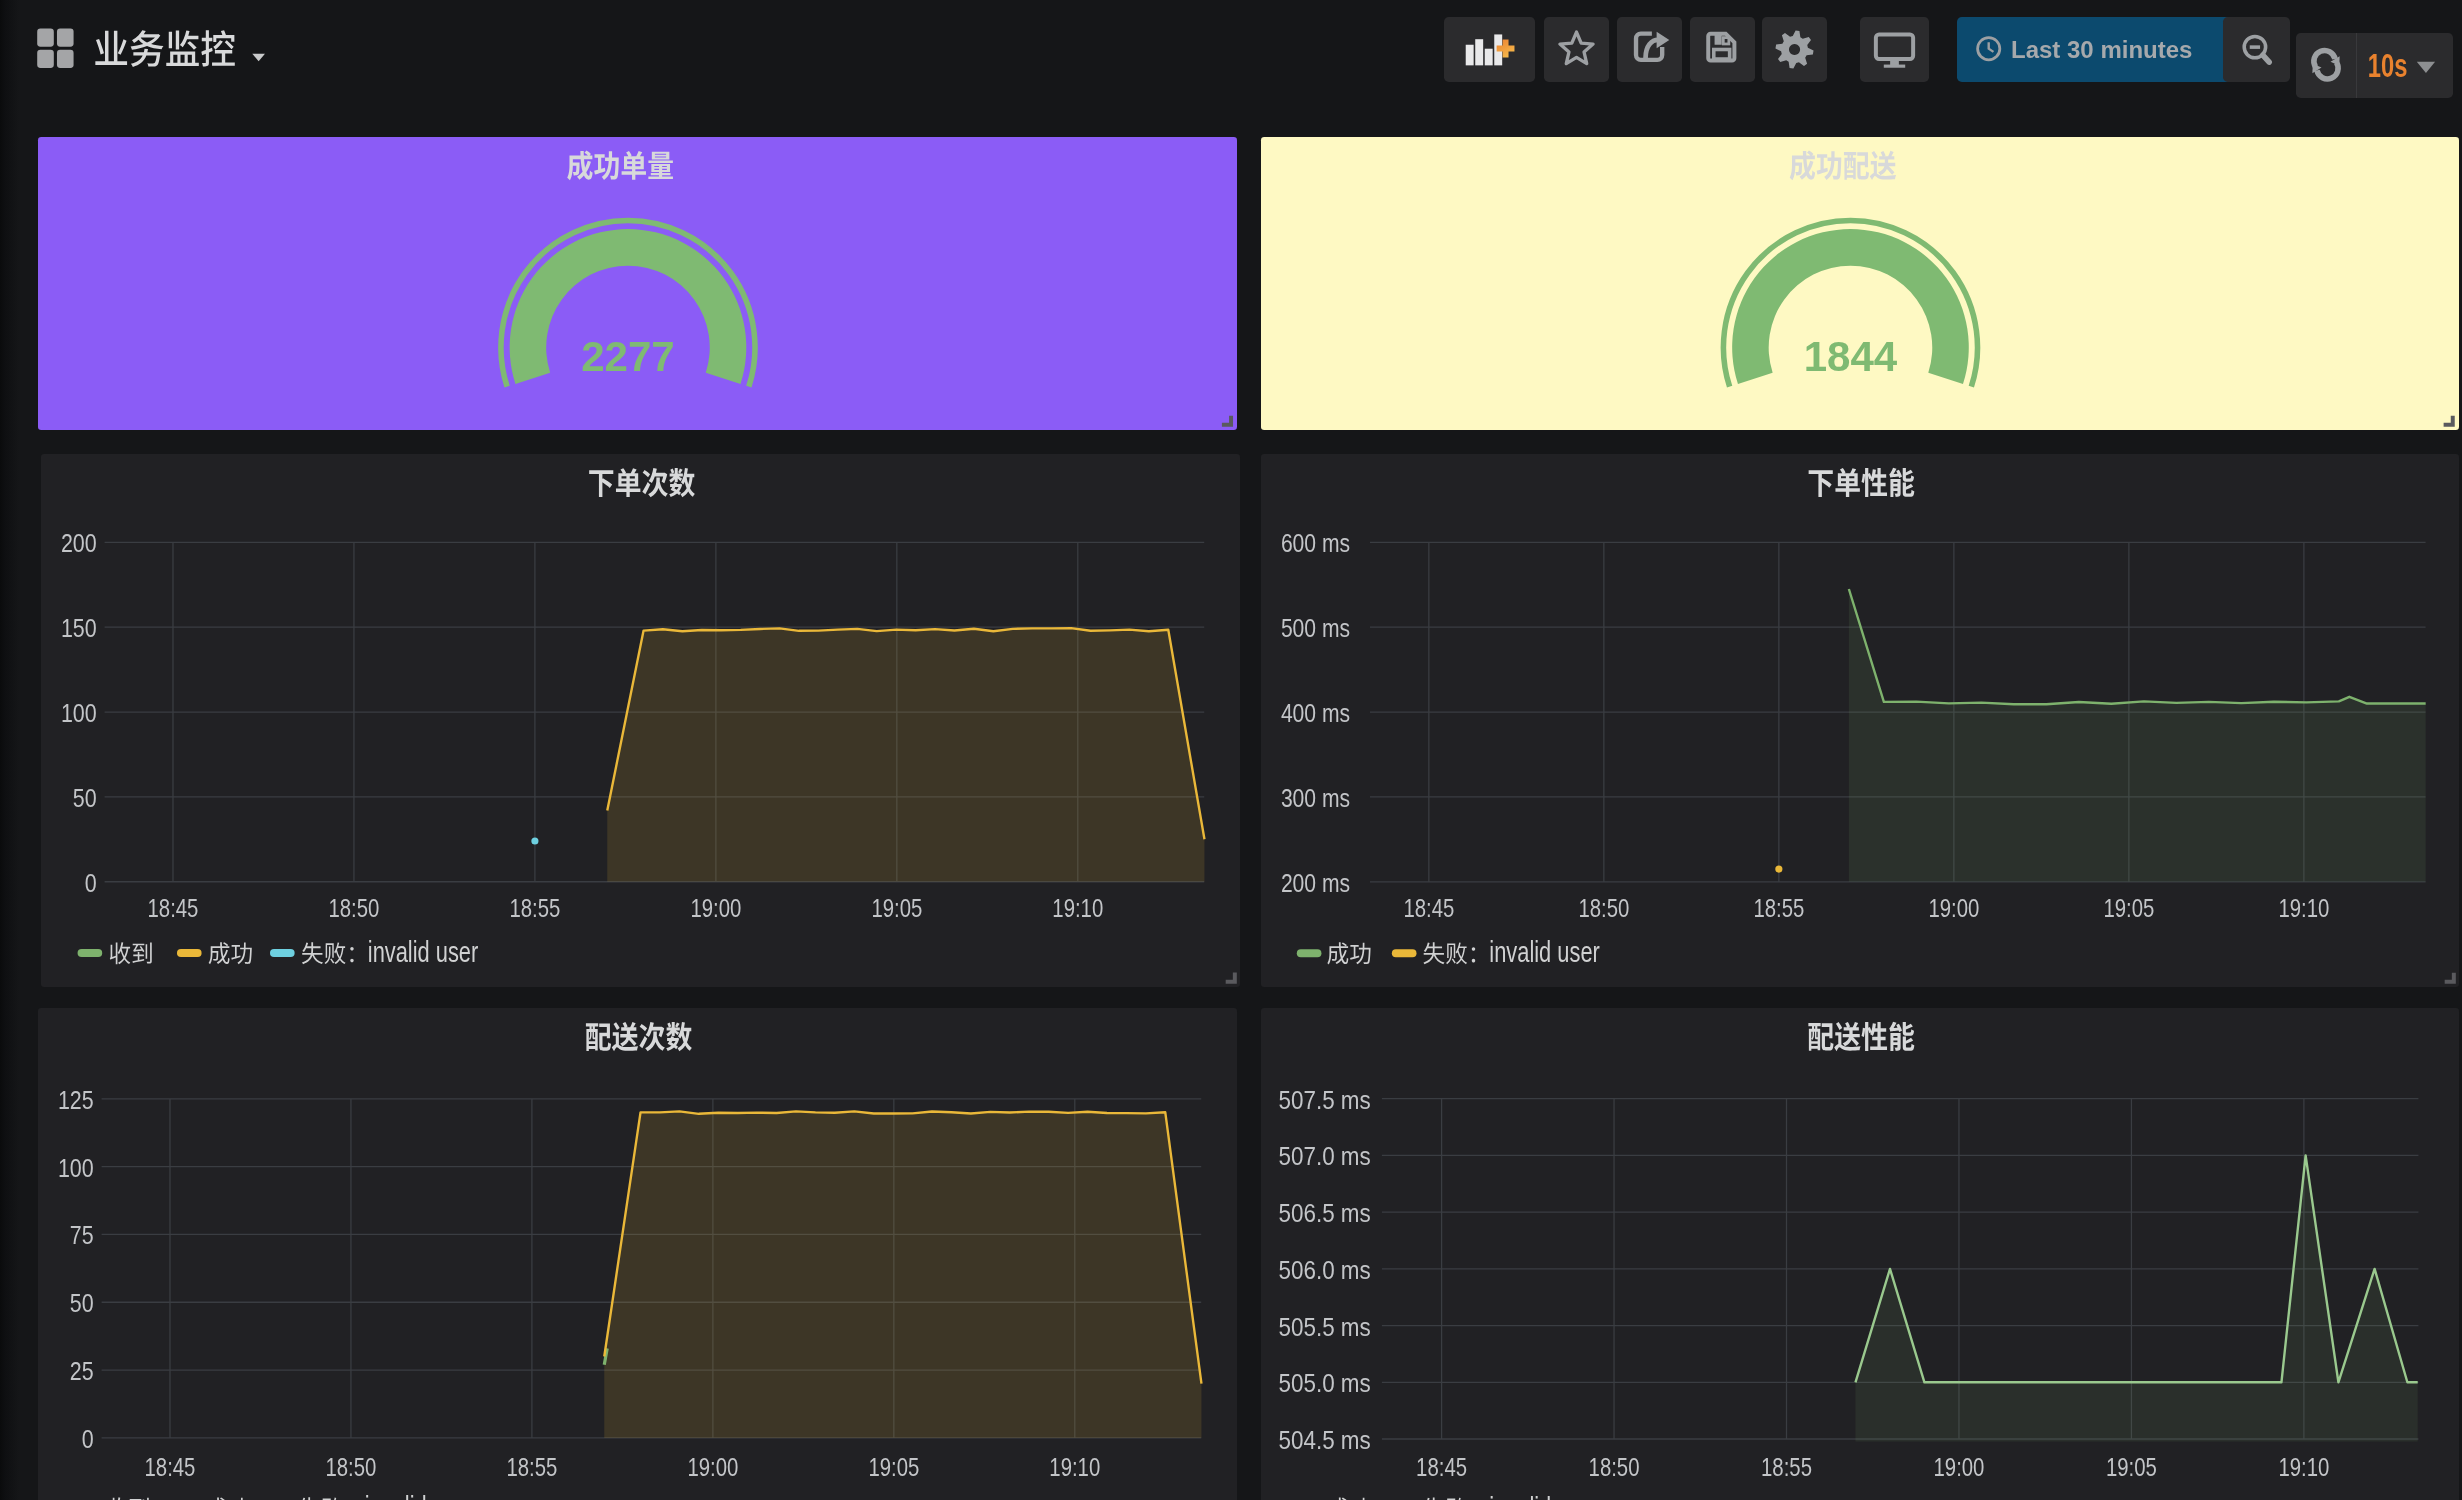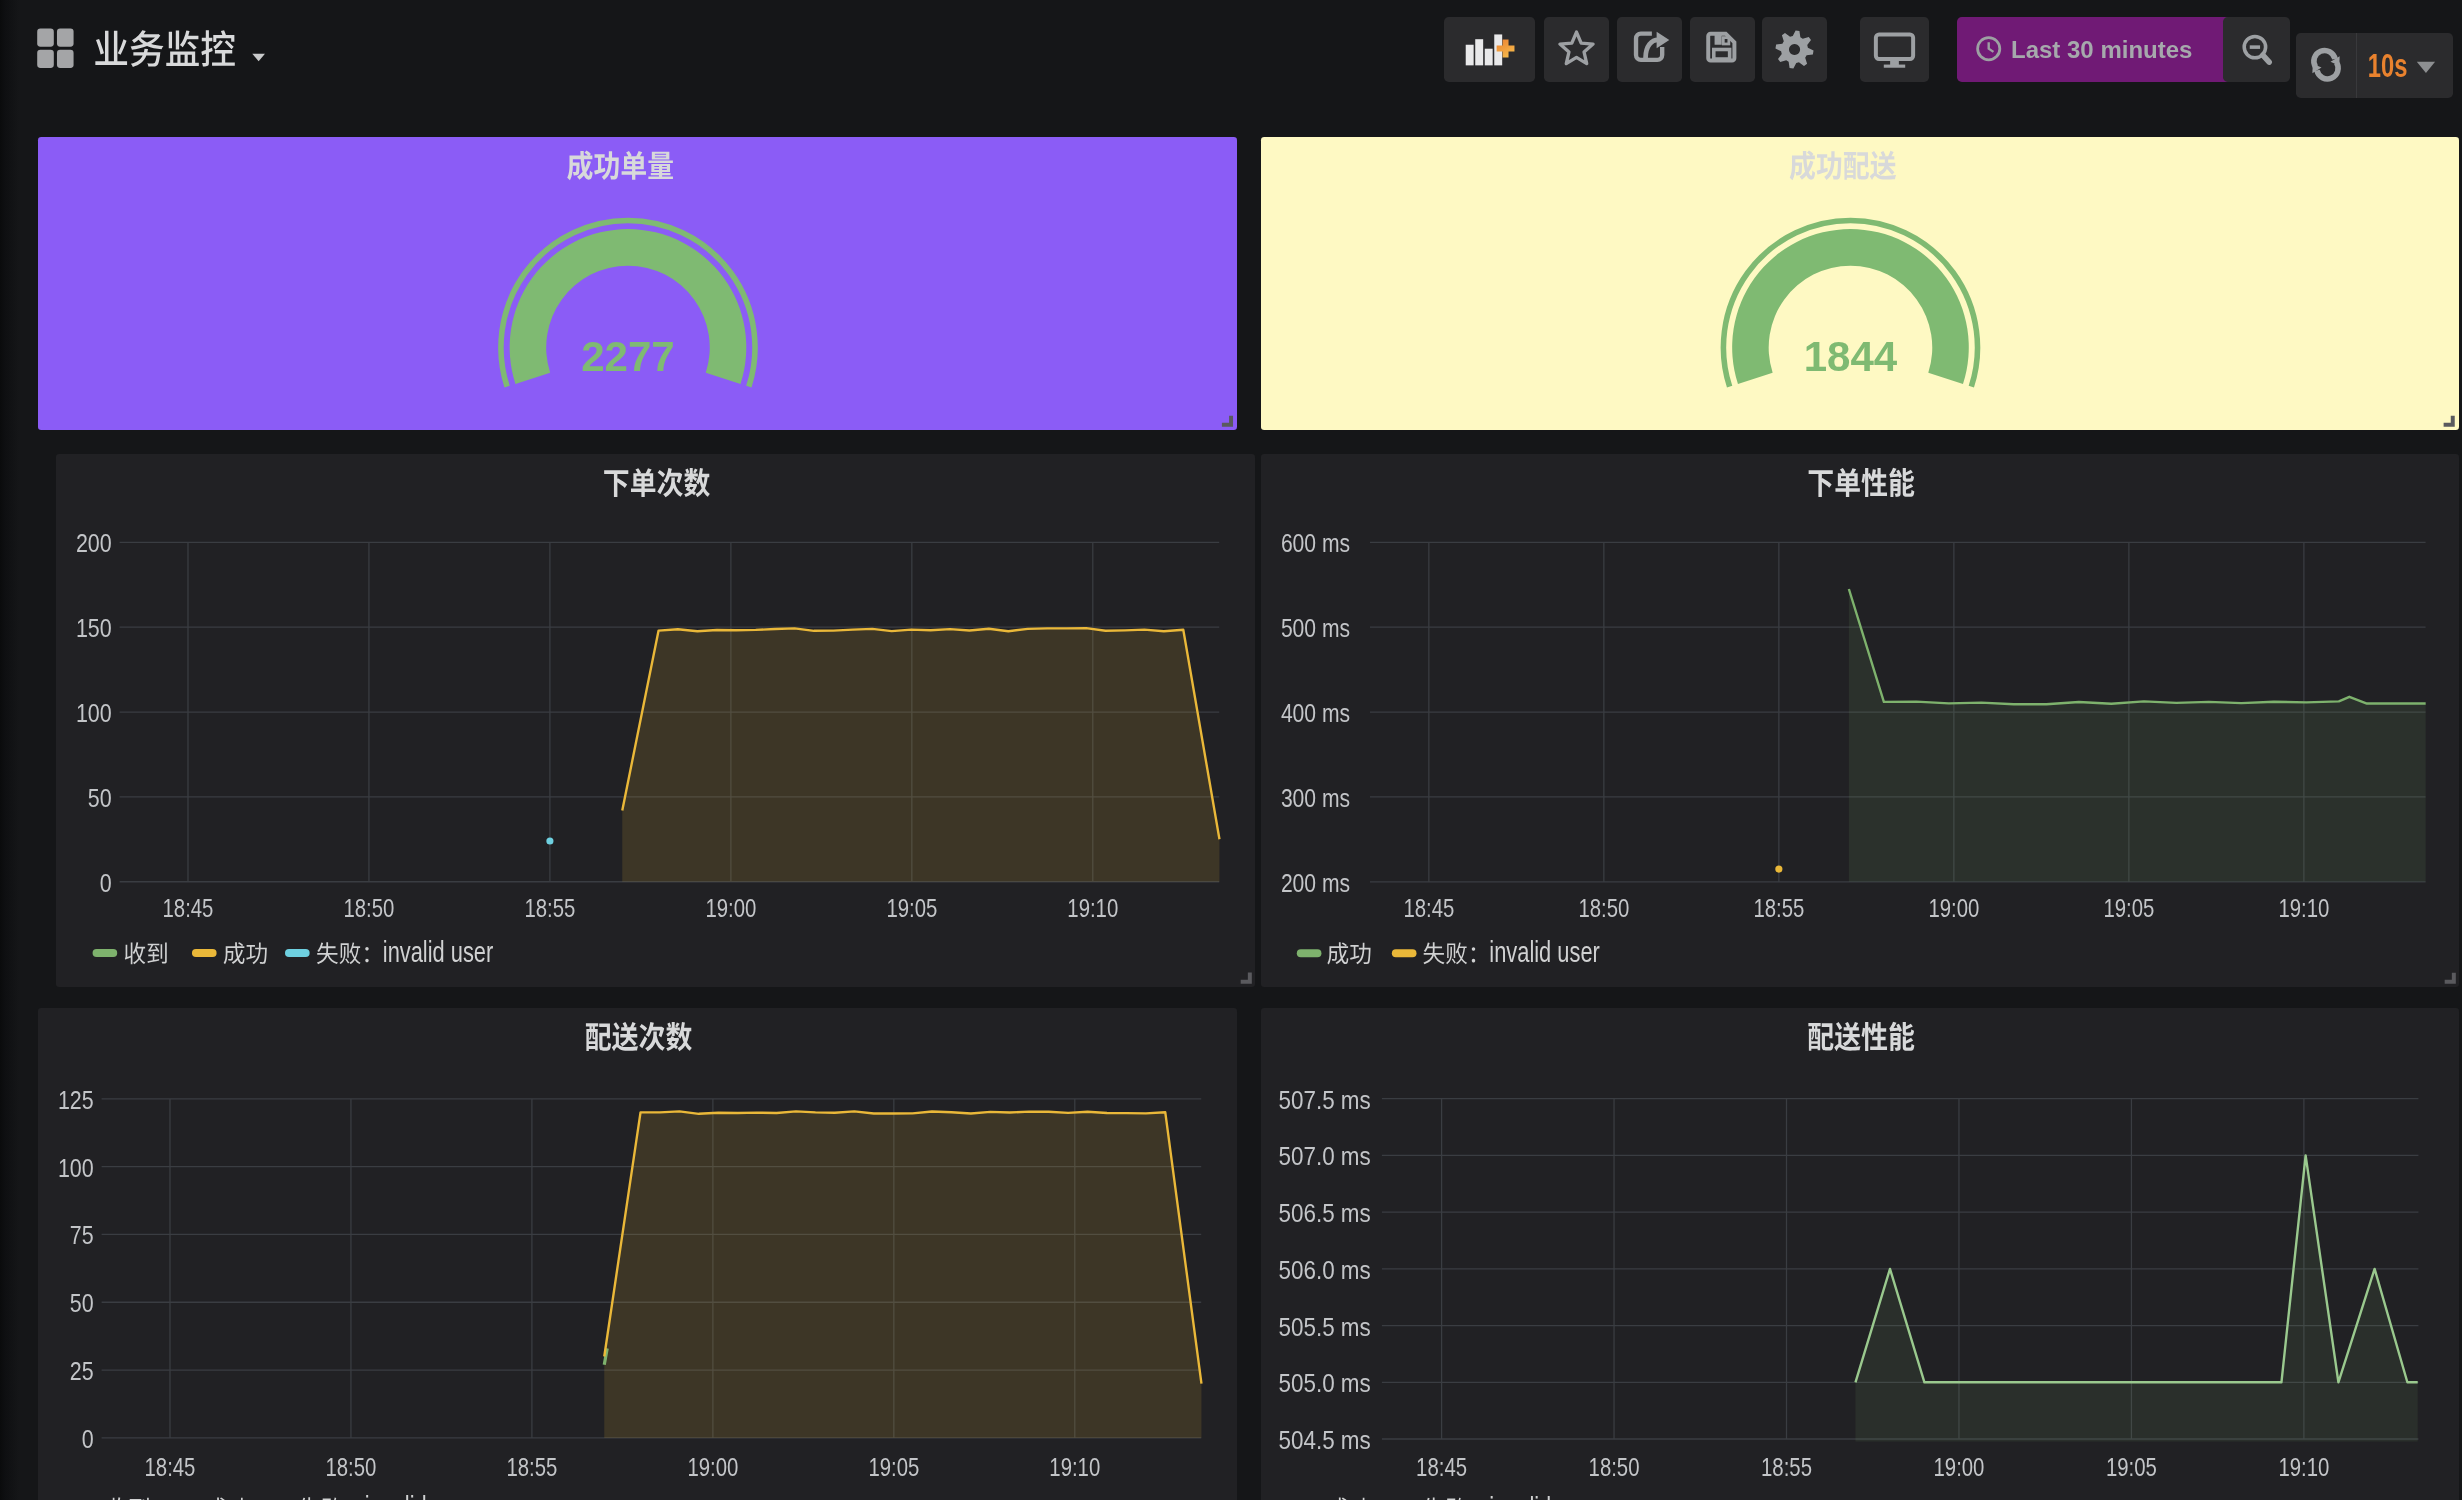--- a/index.html
+++ b/index.html
@@ -78,21 +78,21 @@
       <path d="M42.4 17.0 L47.2 17.8 L48.4 25.7 L51.4 27.5 L59.0 25.1 L61.8 29.0 L57.1 35.4 L57.9 38.8 L65.0 42.4 L64.2 47.2 L56.3 48.4 L54.5 51.4 L56.9 59.0 L53.0 61.8 L46.6 57.1 L43.2 57.9 L39.6 65.0 L34.8 64.2 L33.6 56.3 L30.6 54.5 L23.0 56.9 L20.2 53.0 L24.9 46.6 L24.1 43.2 L17.0 39.6 L17.8 34.8 L25.7 33.6 L27.5 30.6 L25.1 23.0 L29.0 20.2 L35.4 24.9 L38.8 24.1 Z M41.0 34.0 a7 7 0 1 0 0.1 0 Z" fill="#9da0a3" fill-rule="evenodd"></path>
     </svg>
   </div>
 <div style="position:absolute;left:1860px;top:16.7px;width:69px;height:65px;background:#2b2b2d;border-radius:4.8px;">
     <svg width="69" height="65" style="position:absolute;left:0px;top:0px" viewBox="0 0 87 82">
       <rect x="20" y="22" width="47" height="31" rx="4" fill="none" stroke="#9da0a3" stroke-width="5"></rect>
       <rect x="38" y="55" width="11" height="6" fill="#9da0a3"></rect>
       <rect x="30" y="60" width="27" height="4" fill="#9da0a3"></rect>
     </svg>
   </div>
-<div style="position:absolute;left:1957px;top:16.7px;width:296px;height:65px;background:#701a75;border-radius:4.8px;">
+<div style="position:absolute;left:1957px;top:16.7px;width:296px;height:65px;background:#0c4a6e;border-radius:4.8px;">
     <svg width="65" height="65" style="position:absolute;left:0px;top:0px" viewBox="0 0 82 82">
       <circle cx="40" cy="40" r="14" fill="none" stroke="#9da0a3" stroke-width="3.5"></circle>
       <path d="M40 32 V40 L46 44" fill="none" stroke="#9da0a3" stroke-width="3"></path>
     </svg>
     <div style="position:absolute;left:54px;top:0;line-height:65px;font-family:'Liberation Sans',sans-serif;font-size:24px;font-weight:bold;color:#a6a9ac">Last 30 minutes</div>
   </div>
 <div style="position:absolute;left:2223px;top:16.7px;width:67px;height:65px;background:#2b2b2d;border-radius:4.8px;">
     <svg width="67" height="65" style="position:absolute;left:0px;top:0px" viewBox="0 0 84 82">
       <circle cx="40" cy="38" r="13.5" fill="none" stroke="#9da0a3" stroke-width="4.5"></circle>
       <path d="M33.5 38 h13" stroke="#9da0a3" stroke-width="4.5"></path>
@@ -133,21 +133,21 @@
       <text x="741" y="295" font-family="Liberation Sans, sans-serif" font-size="53" fill="#7fba72" text-anchor="middle" font-weight="bold">1844</text>
       <g fill="#d8d9da">
         <use href="#gb6210" transform="translate(663.674,50.5) scale(0.03384,0.03888)"></use>
         <use href="#gb529f" transform="translate(697.514,50.5) scale(0.03384,0.03888)"></use>
         <use href="#gb914d" transform="translate(731.354,50.5) scale(0.03384,0.03888)"></use>
         <use href="#gb9001" transform="translate(765.194,50.5) scale(0.03384,0.03888)"></use>
       </g>
       <path d="M1488 365 h14 v-14 h-5 v9 h-9 z" fill="#5a5a5e"></path>
     </svg>
   </div>
-<div style="position:absolute;left:56px;top:454px;width:1199px;height:533px;background:#212124;border-radius:3.2px;">
+<div style="position:absolute;left:41px;top:454px;width:1199px;height:533px;background:#212124;border-radius:3.2px;">
     <svg width="1199" height="533" viewBox="0 0 1508 670" style="position:absolute;left:0;top:0">
       <path d="M80 111.0 H1463 M80 217.7 H1463 M80 324.4 H1463 M80 431.1 H1463 M80 537.8 H1463 M166.0 111 V537.8 M393.6 111 V537.8 M621.2 111 V537.8 M848.8 111 V537.8 M1076.4 111 V537.8 M1304.0 111 V537.8" stroke="#3a3d42" stroke-width="1.6" fill="none"></path>
       <path d="M712.2 537.8 L712.2 448.2 L757.8 222.0 L782.2 220.2 L806.7 222.8 L831.1 221.2 L855.5 221.5 L880.0 221.0 L904.4 219.9 L928.9 219.1 L953.3 222.2 L977.8 221.9 L1002.2 220.7 L1026.7 219.7 L1051.1 222.6 L1075.6 220.7 L1100.0 221.5 L1124.4 220.1 L1148.9 221.8 L1173.3 219.6 L1197.8 222.7 L1222.2 219.7 L1246.7 219.2 L1271.1 219.1 L1295.6 218.9 L1320.0 222.1 L1344.5 221.6 L1368.9 220.7 L1393.4 222.7 L1417.8 220.8 L1463.3 484.4 L1463.3 537.8 Z" fill="rgba(234,184,57,0.14)"></path>
       <path d="M712.2 448.2 L757.8 222.0 L782.2 220.2 L806.7 222.8 L831.1 221.2 L855.5 221.5 L880.0 221.0 L904.4 219.9 L928.9 219.1 L953.3 222.2 L977.8 221.9 L1002.2 220.7 L1026.7 219.7 L1051.1 222.6 L1075.6 220.7 L1100.0 221.5 L1124.4 220.1 L1148.9 221.8 L1173.3 219.6 L1197.8 222.7 L1222.2 219.7 L1246.7 219.2 L1271.1 219.1 L1295.6 218.9 L1320.0 222.1 L1344.5 221.6 L1368.9 220.7 L1393.4 222.7 L1417.8 220.8 L1463.3 484.4" fill="none" stroke="#eab839" stroke-width="3" stroke-linejoin="round" stroke-linecap="butt"></path>
       <path d="M621.2 486.6" fill="none" stroke="#6ed0e0" stroke-width="3" stroke-linejoin="round" stroke-linecap="butt"></path>
       <circle cx="621.2" cy="486.584" r="4.5" fill="#6ed0e0"></circle>
       <text x="70" y="123.5" font-family="Liberation Sans, sans-serif" font-size="32" fill="#c3c5c8" text-anchor="end" font-weight="normal" textLength="45" lengthAdjust="spacingAndGlyphs">200</text>
       <text x="70" y="230.2" font-family="Liberation Sans, sans-serif" font-size="32" fill="#c3c5c8" text-anchor="end" font-weight="normal" textLength="45" lengthAdjust="spacingAndGlyphs">150</text>
       <text x="70" y="336.9" font-family="Liberation Sans, sans-serif" font-size="32" fill="#c3c5c8" text-anchor="end" font-weight="normal" textLength="45" lengthAdjust="spacingAndGlyphs">100</text>
       <text x="70" y="443.6" font-family="Liberation Sans, sans-serif" font-size="32" fill="#c3c5c8" text-anchor="end" font-weight="normal" textLength="30" lengthAdjust="spacingAndGlyphs">50</text>

